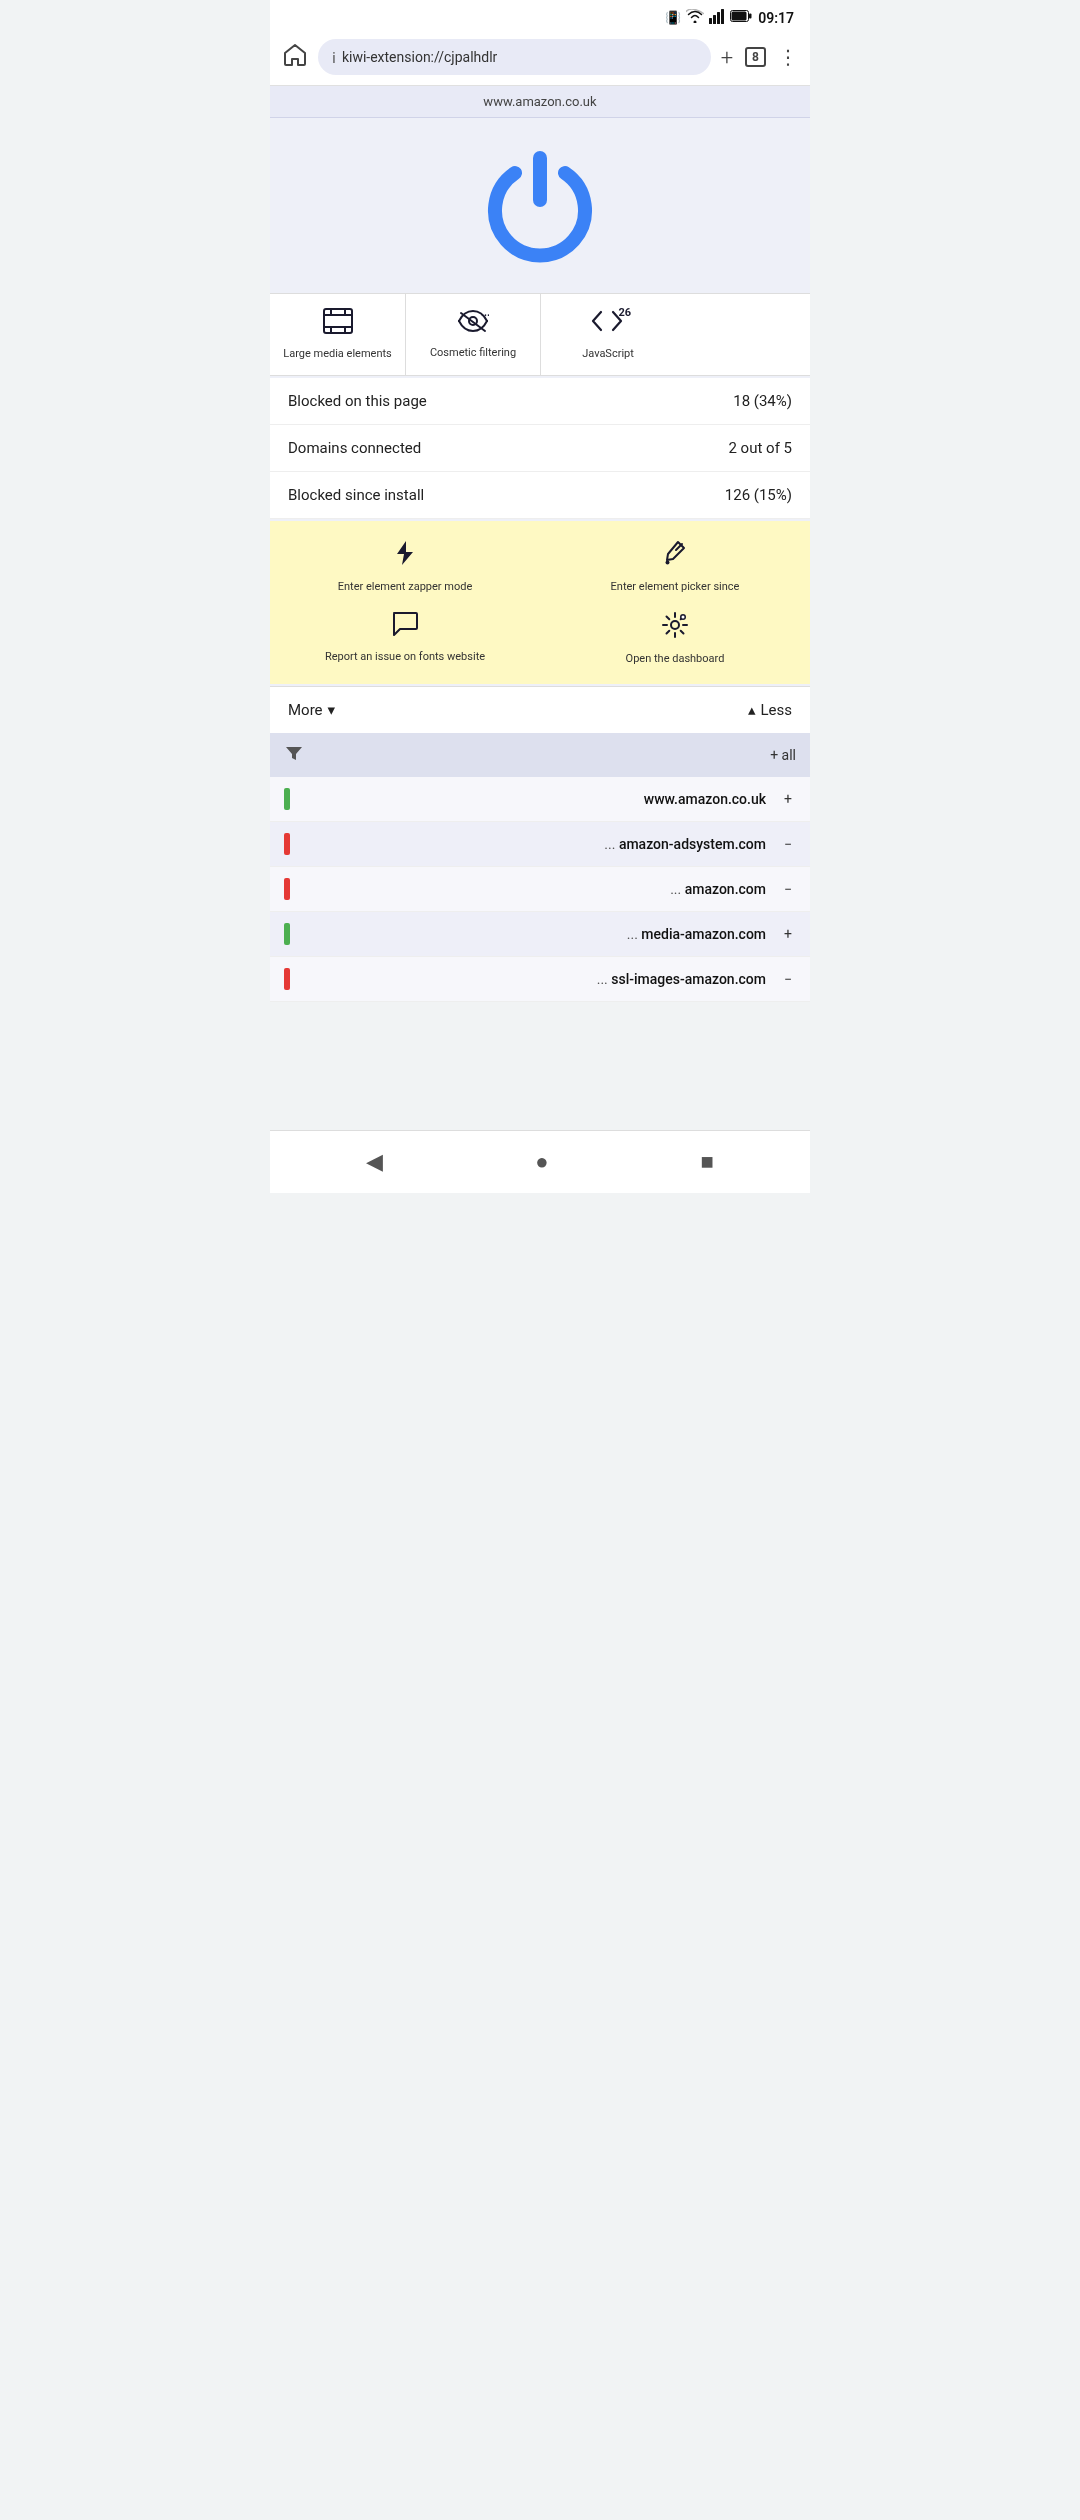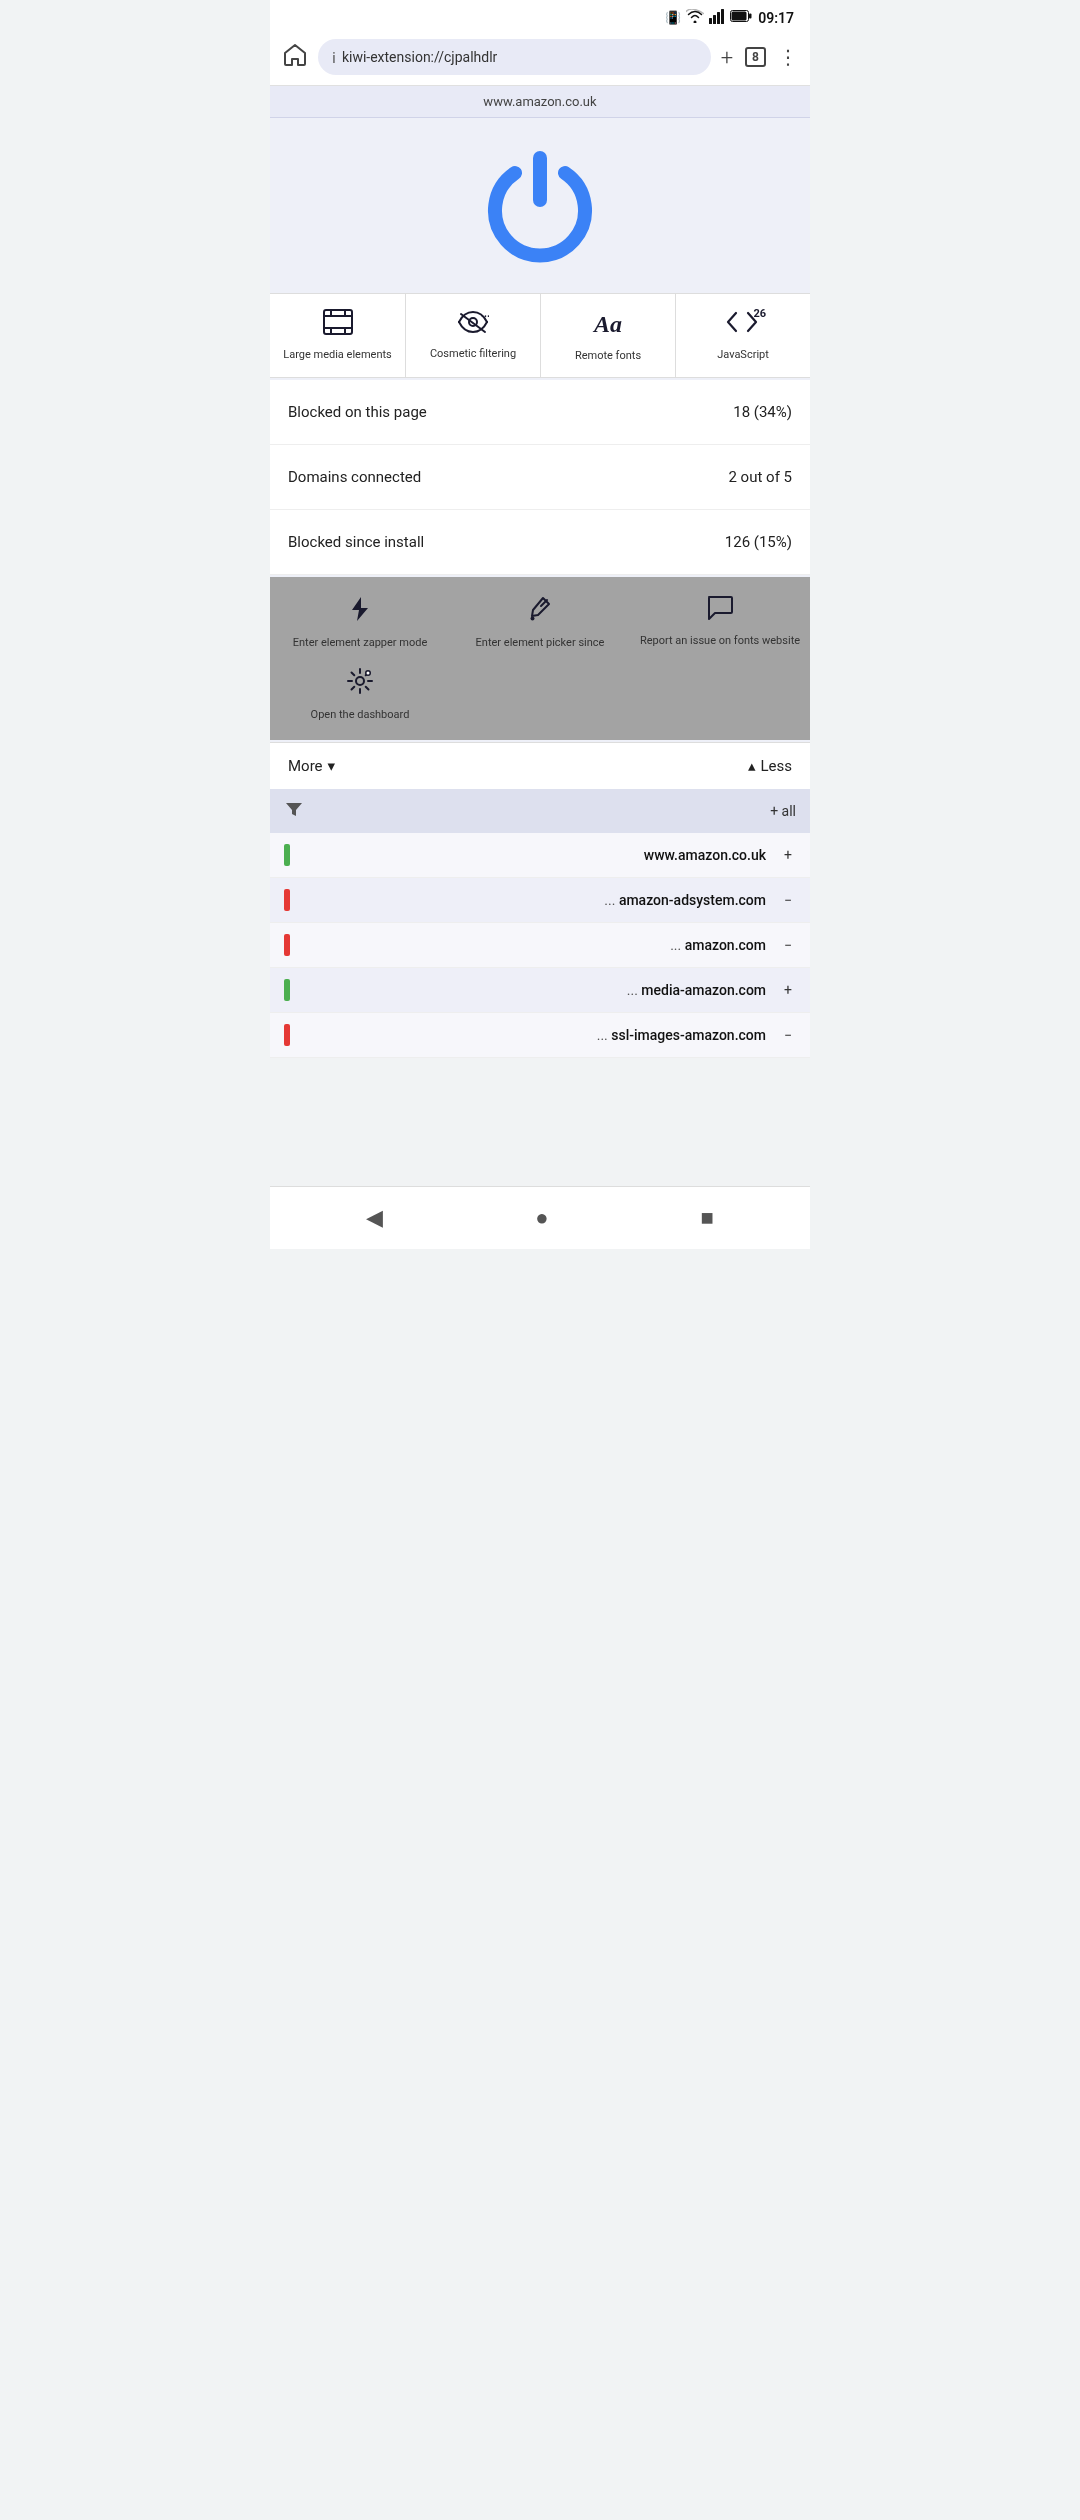--- a/index.html
+++ b/index.html
@@ -151,38 +151,38 @@
 
     
     .stats-section {
       background: white;
       margin-top: 2px;
     }
     .stat-row {
       display: flex;
       justify-content: space-between;
       align-items: center;
-      padding: 23px 18px;
+      padding: 14px 18px;
       border-bottom: 1px solid #eee;
     }
     .stat-label {
       font-size: 15px;
       color: #222;
     }
     .stat-value {
       font-size: 15px;
       color: #222;
       font-weight: 400;
     }
 
     
     .bottom-actions {
-      background: #a3a3a3;
+      background: #fef9c3;
       display: grid;
-      grid-template-columns: repeat(3, 1fr);
+      grid-template-columns: repeat(2, 1fr);
       padding: 10px 0;
       margin-top: 2px;
     }
     .bottom-action-item {
       display: flex;
       flex-direction: column;
       align-items: center;
       justify-content: flex-start;
       padding: 8px 4px;
       cursor: pointer;
@@ -402,28 +402,20 @@
           <path d="M2 12 C6 4 12 2 16 2 C20 2 26 4 30 12"></path>
           <path d="M2 12 C6 20 12 22 16 22 C20 22 26 20 30 12"></path>
           <circle cx="16" cy="12" r="4"></circle>
           <line x1="4" y1="4" x2="28" y2="22" stroke="#1a1a2e" stroke-width="2"></line>
           <text x="24" y="10" font-size="10" fill="#1a1a2e" stroke="none" font-weight="bold">···</text>
         </svg>
       </span>
       <span class="action-label">Cosmetic filtering</span>
     </div>
 
-    <div class="quick-action-item">
-      <span class="action-icon">
-        <svg width="32" height="28" viewBox="0 0 32 28" fill="#1a1a2e">
-          <text x="2" y="24" font-size="24" font-family="serif" font-weight="bold" font-style="italic">Aa</text>
-        </svg>
-      </span>
-      <span class="action-label">Remote fonts</span>
-    </div>
 
     <div class="quick-action-item" style="position:relative;">
       <span class="action-icon" style="position:relative;">
         <svg width="34" height="26" viewBox="0 0 34 26" fill="none" stroke="#1a1a2e" stroke-width="2.2" stroke-linecap="round" stroke-linejoin="round">
           <polyline points="10,4 2,13 10,22"></polyline>
           <polyline points="22,4 30,13 22,22"></polyline>
         </svg>
         <sup style="position:absolute; top:-2px; right:-6px; font-size:11px; font-weight:bold; color:#1a1a2e;">26</sup>
       </span>
       <span class="action-label">JavaScript</span>

